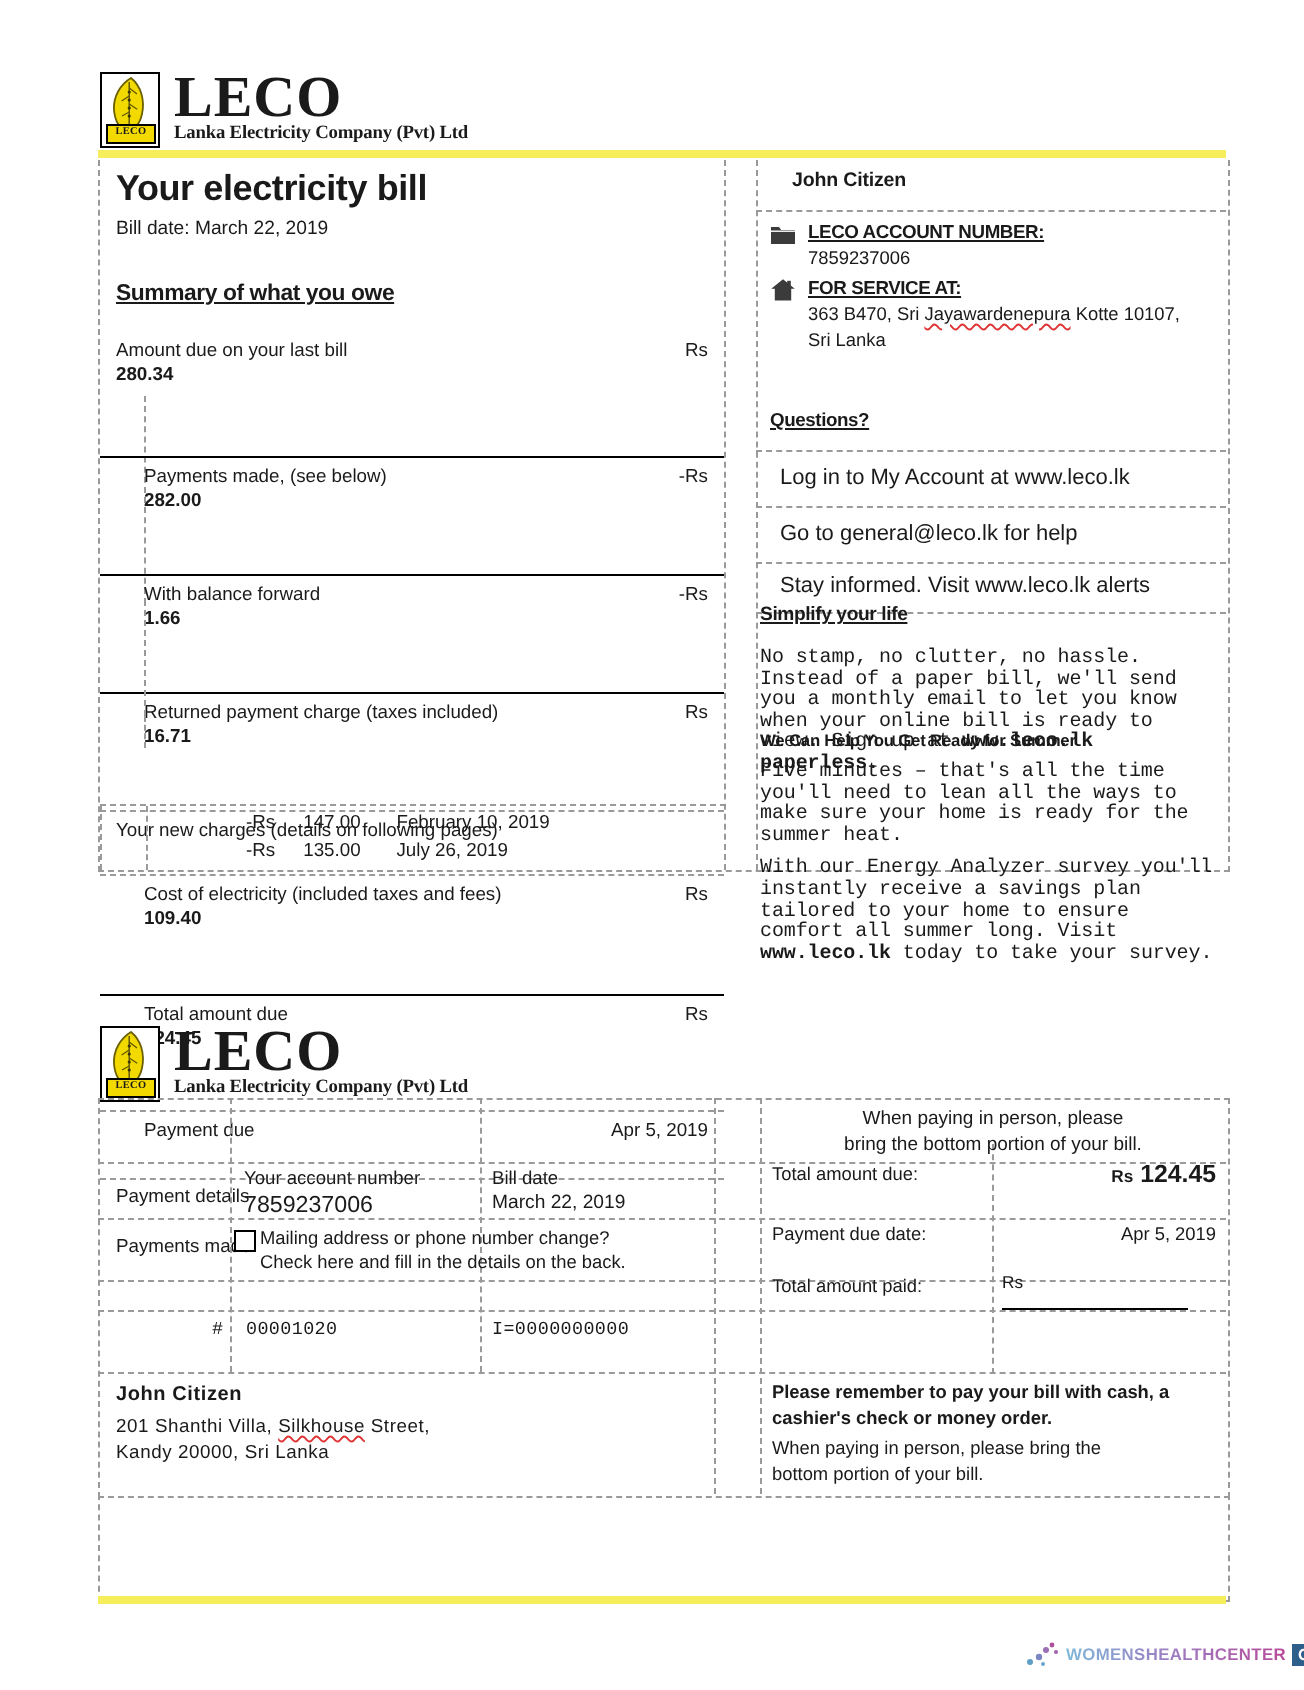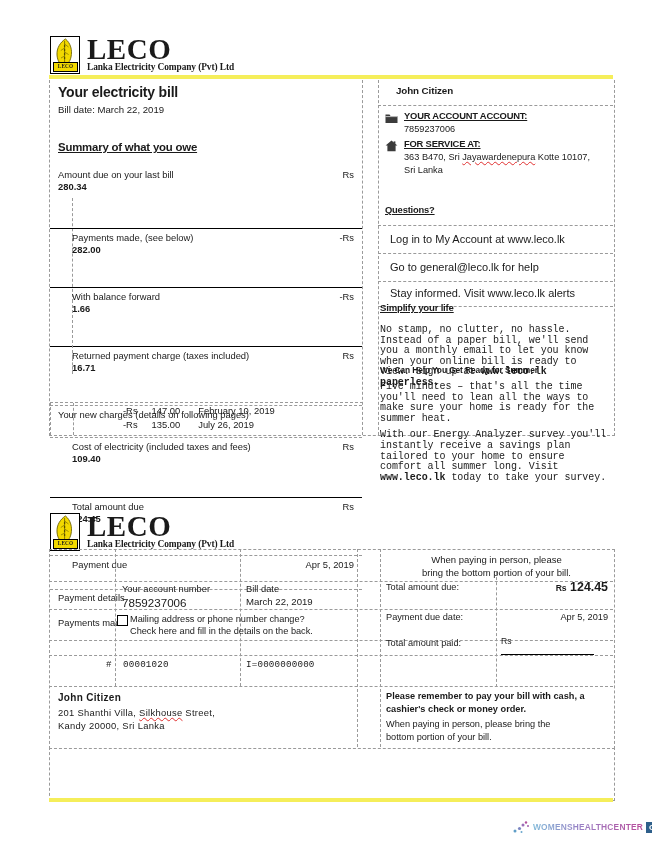--- a/index.html
+++ b/index.html
@@ -78,21 +78,21 @@
   .yellow-bar {
     position: absolute;
     background: #f5ee5a;
     height: 4px;
   }
 
   
   .frame { position: absolute; }
 
   .lcol-title {
-    font-size: 14px;
+    font-size: 18px;
     font-weight: bold;
     letter-spacing: -.2px;
   }
   .lcol-sub {
     font-size: 9.6px;
     margin-top: 4px;
   }
   .sec-head {
     font-size: 11.4px;
     font-weight: bold;
@@ -345,21 +345,21 @@
   </div>
 
   <div class="icon" style="left:385px; top:138px;">
     <svg width="13" height="12" viewBox="0 0 13 12" aria-hidden="true">
       <path d="M6.5 0.6 L12.4 5.4 L10.6 5.4 L10.6 11.2 L2.4 11.2 L2.4 5.4 L0.6 5.4 Z" fill="#3b3b3b"></path>
       <rect x="8.6" y="1.4" width="1.8" height="2.4" fill="#3b3b3b"></rect>
     </svg>
   </div>
 
   <div class="frame" style="left:404px; top:110px; width:205px;">
-    <div class="rc-label">YOUR ACCOUNT ACCOUNT:</div>
+    <div class="rc-label">LECO ACCOUNT NUMBER:</div>
     <div class="rc-text" style="margin-top:2px;">7859237006</div>
   </div>
 
   <div class="frame" style="left:404px; top:138px; width:205px;">
     <div class="rc-label">FOR SERVICE AT:</div>
     <div class="rc-text" style="margin-top:2px;">363 B470, Sri <span class="sq">Jayawardenepura</span> Kotte 10107,</div>
     <div class="rc-text">Sri Lanka</div>
   </div>
 
   <div class="frame dash" style="left:378px; top:200px; width:235px; height:25px; border-left:none; border-right:none; border-top:none;">

